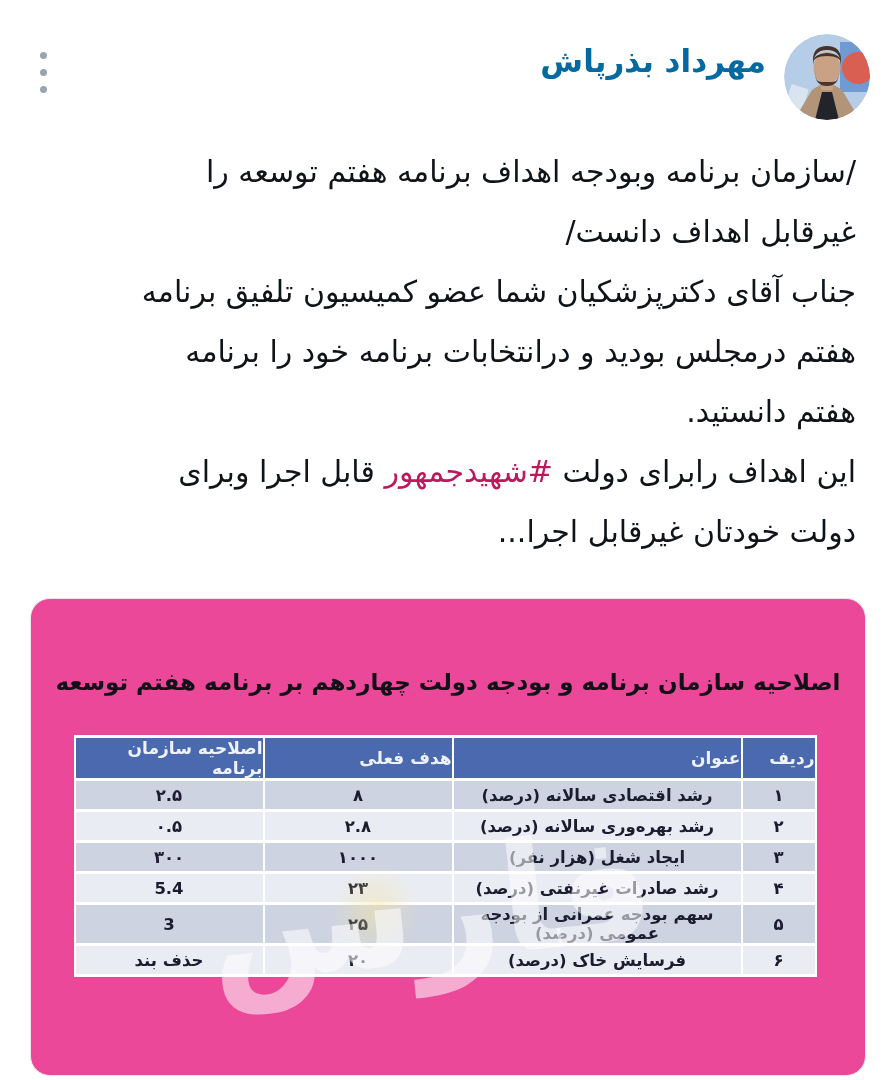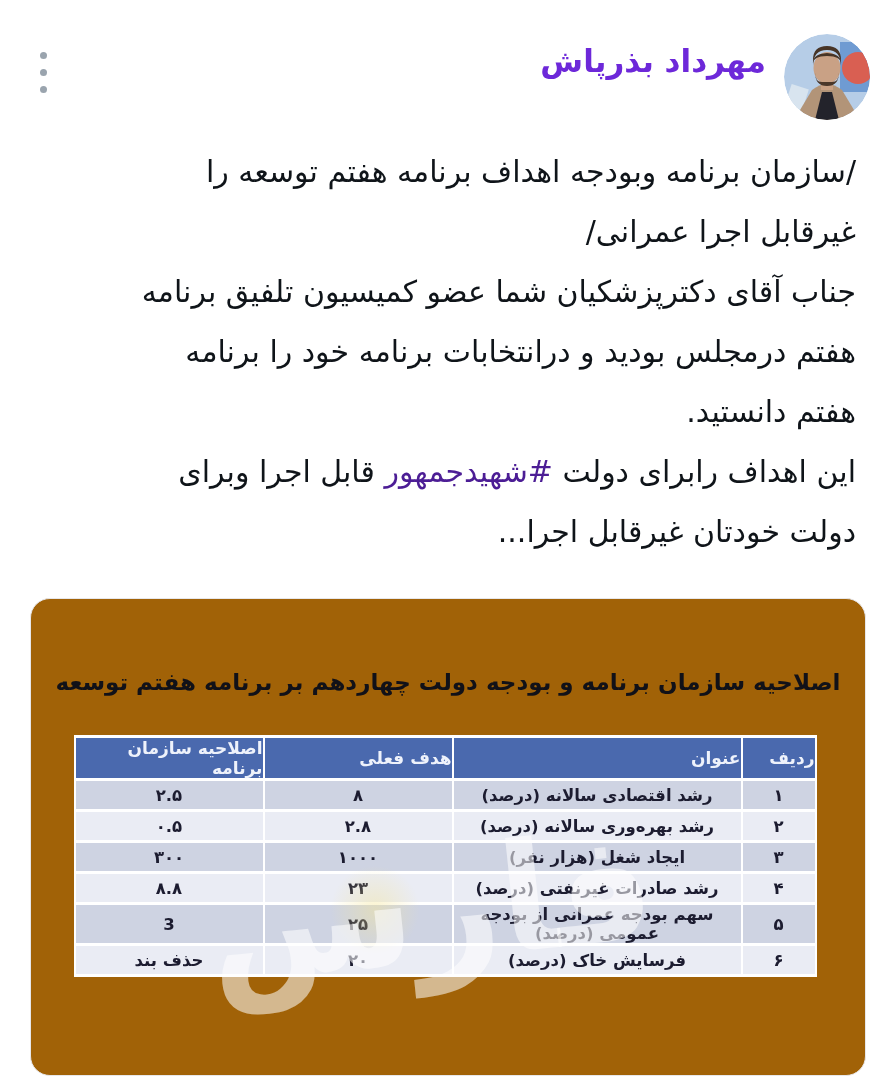--- a/index.html
+++ b/index.html
@@ -4,34 +4,34 @@
 <style>
   * { margin:0; padding:0; box-sizing:border-box; }
   html,body { width:896px; height:1080px; background:#ffffff; overflow:hidden;
               font-family:"DejaVu Sans", sans-serif; }
   .page { width:896px; height:1080px; position:relative; direction:rtl; }
 
   
   .tweet-header { display:flex; align-items:flex-start; padding:34px 26px 0 26px; }
   .avatar { width:86px; height:86px; border-radius:50%; overflow:hidden; flex:0 0 auto; cursor:pointer; }
   .names { flex:1 1 auto; margin-right:18px; padding-top:8px; min-width:0; }
-  .display-name { font-size:31px; font-weight:700; color:#6d28d9; line-height:38px; text-align:right; }
+  .display-name { font-size:31px; font-weight:700; color:#0369a1; line-height:38px; text-align:right; }
   .handle { font-size:29px; color:#536471; line-height:36px; direction:ltr; text-align:right; }
   .kebab { flex:0 0 auto; display:flex; flex-direction:column; gap:10px; padding:18px 14px; cursor:pointer; }
   .kebab i { width:7px; height:7px; border-radius:50%; background:#9aa4ae; display:block; }
 
   
   .tweet-text { margin-top:22px; padding:0 40px; font-size:30px; line-height:60px;
                 color:#0f1419; text-align:right; }
   .tweet-text .line { white-space:nowrap; }
-  .hashtag { color:#4c1d95; text-decoration:none; cursor:pointer; }
+  .hashtag { color:#be185d; text-decoration:none; cursor:pointer; }
 
   
   .card { position:absolute; top:598px; right:30px; width:836px; height:478px;
-          background:#a16207; border:1.5px solid #e7e7ea; border-radius:20px;
+          background:#ec4899; border:1.5px solid #e7e7ea; border-radius:20px;
           overflow:hidden; cursor:pointer; }
   .card-title { margin-top:70px; text-align:center; font-size:23px; font-weight:700;
                 color:#111118; }
 
   .tbl-wrap { position:relative; width:737px; margin:40px auto 0 auto; }
   table { width:737px; border-collapse:separate; border-spacing:2px 3px; table-layout:fixed;
           background:#ffffff; }
   col.c-rank { width:72px; } col.c-title { width:287px; }
   col.c-current { width:187px; } col.c-amend { width:187px; }
   th { background:#4a69ae; color:#eef2fb; font-size:17px; font-weight:700; height:40px;
@@ -80,21 +80,21 @@
     </div>
     <div class="kebab">
       <i></i>
       <i></i>
       <i></i>
     </div>
   </div>
 
   <div class="tweet-text">
     <div class="line">/سازمان برنامه وبودجه اهداف برنامه هفتم توسعه را</div>
-    <div class="line">غیرقابل اجرا عمرانی/</div>
+    <div class="line">غیرقابل اهداف دانست/</div>
     <div class="line">جناب آقای دکترپزشکیان شما عضو کمیسیون تلفیق برنامه</div>
     <div class="line">هفتم درمجلس بودید و درانتخابات برنامه خود را برنامه</div>
     <div class="line">هفتم دانستید.</div>
     <div class="line"><span>این اهداف رابرای دولت </span><a class="hashtag">#شهیدجمهور</a><span> قابل اجرا وبرای</span></div>
     <div class="line">دولت خودتان غیرقابل اجرا...</div>
   </div>
 
   <div class="card">
     <div class="card-title">اصلاحیه سازمان برنامه و بودجه دولت چهاردهم بر برنامه هفتم توسعه</div>
 
@@ -133,21 +133,21 @@
           <tr class="dark">
             <td>۳</td>
             <td>ایجاد شغل (هزار نفر)</td>
             <td>۱۰۰۰</td>
             <td>۳۰۰</td>
           </tr>
           <tr class="light">
             <td>۴</td>
             <td>رشد صادرات غیرنفتی (درصد)</td>
             <td>۲۳</td>
-            <td>۸.۸</td>
+            <td>5.4</td>
           </tr>
           <tr class="dark">
             <td>۵</td>
             <td>سهم بودجه عمرانی از بودجه عمومی (درصد)</td>
             <td>۲۵</td>
             <td>3</td>
           </tr>
           <tr class="light">
             <td>۶</td>
             <td>فرسایش خاک (درصد)</td>

